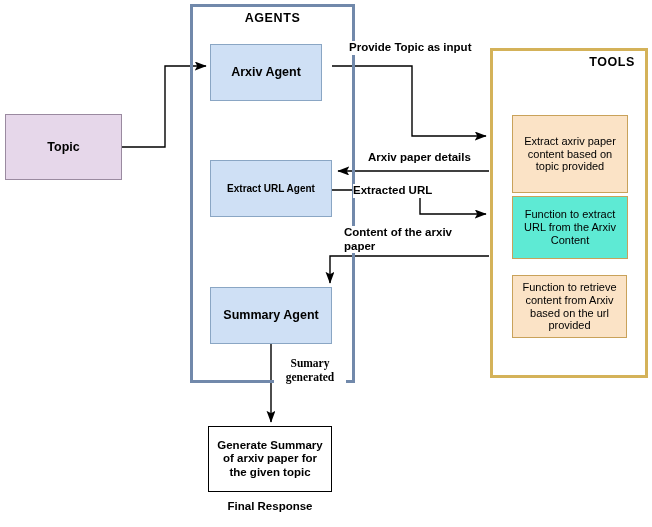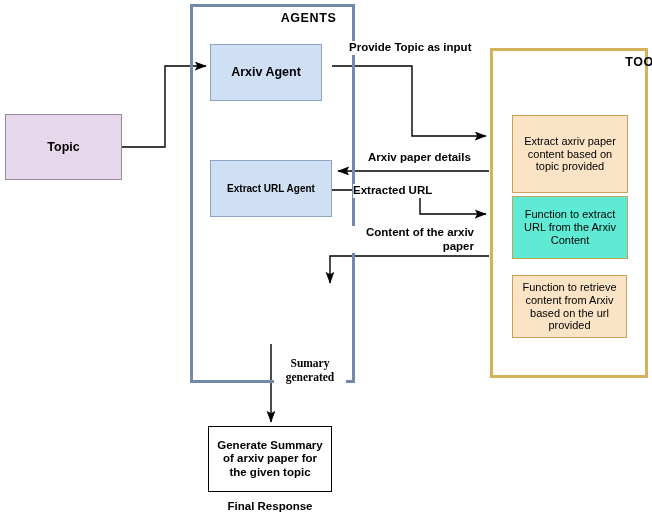--- a/index.html
+++ b/index.html
@@ -39,28 +39,27 @@
   .container-box {
     position: absolute;
     box-sizing: border-box;
     background: transparent;
   }
   .container-title {
     position: absolute;
     font-weight: bold;
     color: #000000;
     white-space: nowrap;
-    margin-left: 36px;
   }
   .edge-label {
     position: absolute;
     font-weight: bold;
     color: #000000;
     line-height: 1.18;
-    text-align: right;
+    text-align: left;
     white-space: pre-line;
     background: #ffffff;
   }
   .caption {
     position: absolute;
     font-weight: bold;
     color: #000000;
     white-space: nowrap;
     text-align: center;
   }
@@ -170,20 +169,21 @@
 
   <div class="container-box" id="tools-container"></div>
   <div class="container-title" id="tools-title">TOOLS</div>
 
   <div class="node" id="topic-node">Topic</div>
 
   <div class="node" id="arxiv-agent">Arxiv Agent</div>
 
   <div class="node" id="extract-url-agent">Extract URL Agent</div>
 
+  <div class="node" id="summary-agent">Summary Agent</div>
 
   <div class="node" id="final-box">Generate Summary of arxiv paper  for the given topic</div>
 
   <div class="caption" id="final-caption">Final Response</div>
 
   <div class="node" id="tool-1">Extract axriv paper content based on topic provided</div>
   <div class="node" id="tool-2">Function to extract URL from the Arxiv Content</div>
   <div class="node" id="tool-3">Function to retrieve content from Arxiv based on the url provided</div>
 
   <div class="edge-label" id="label-provide-topic">Provide Topic as input</div>

